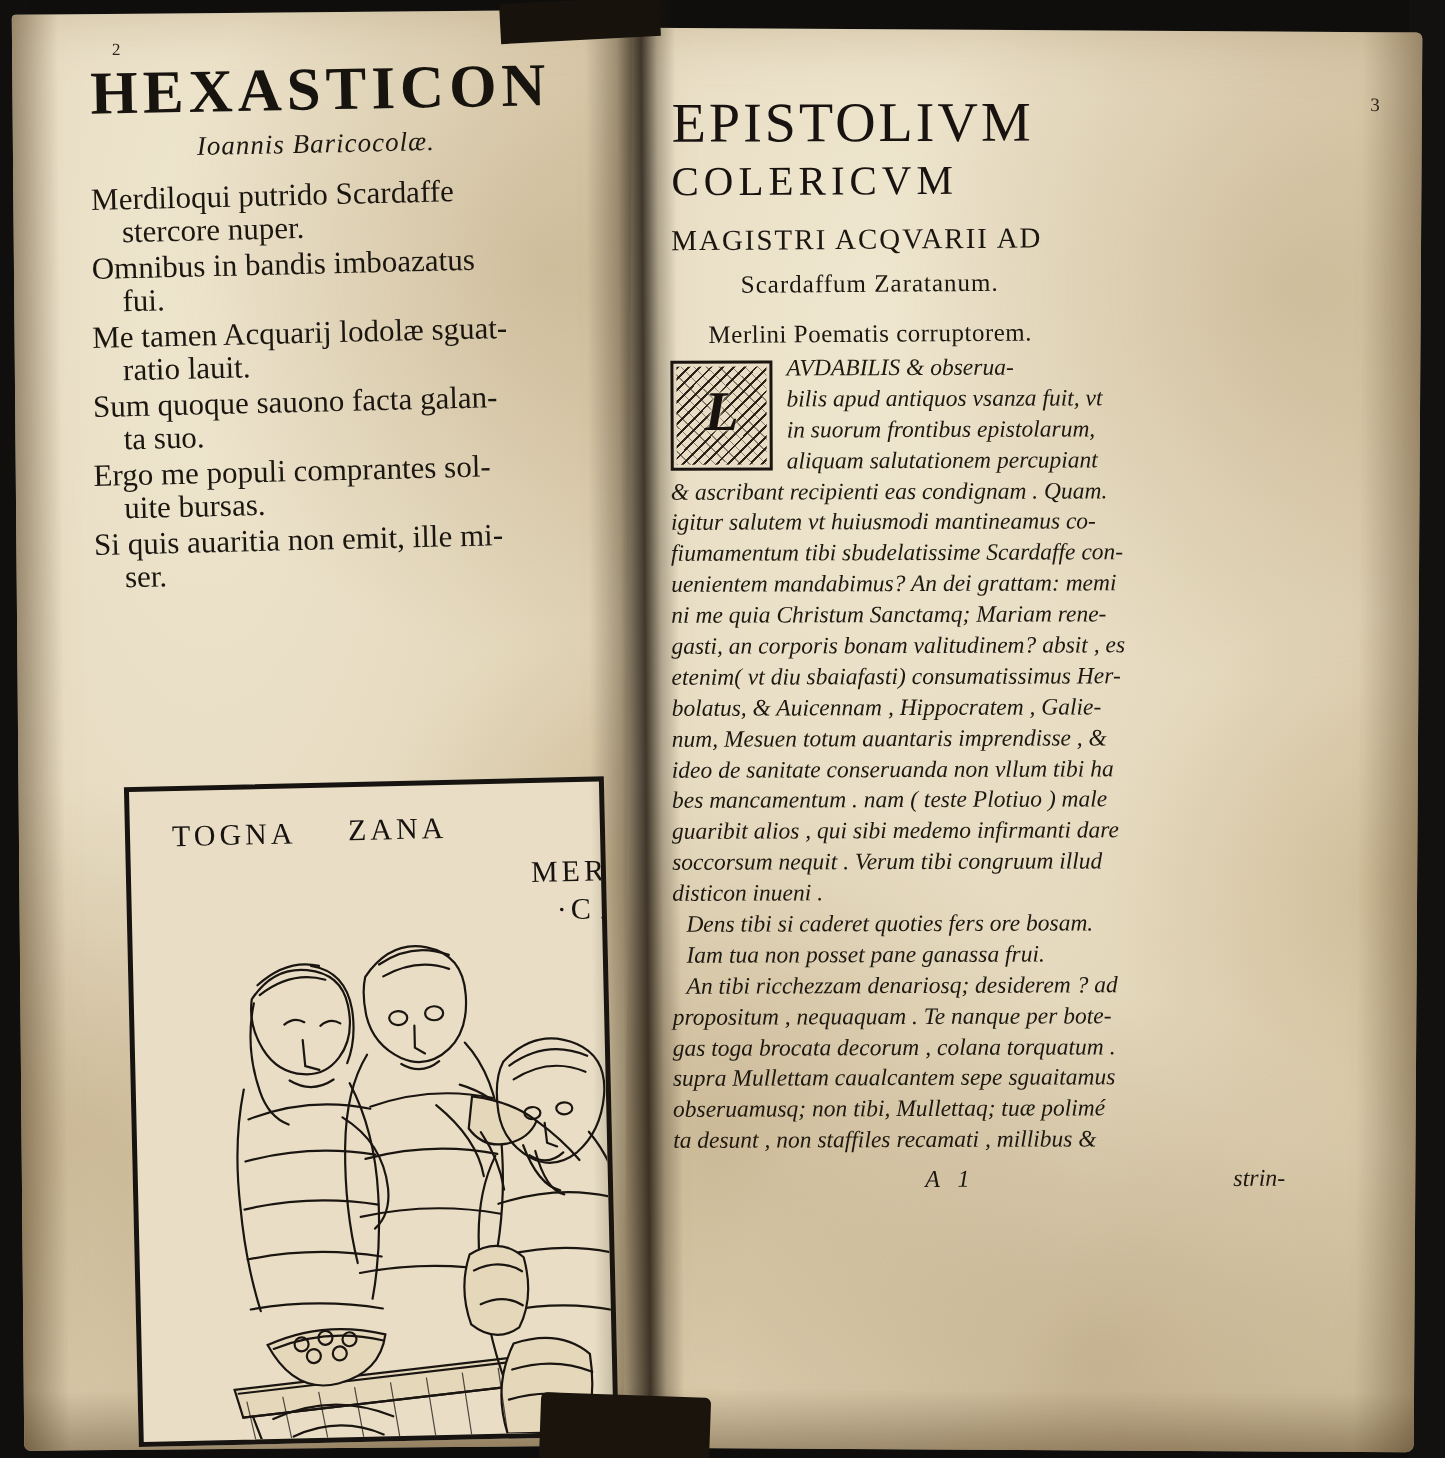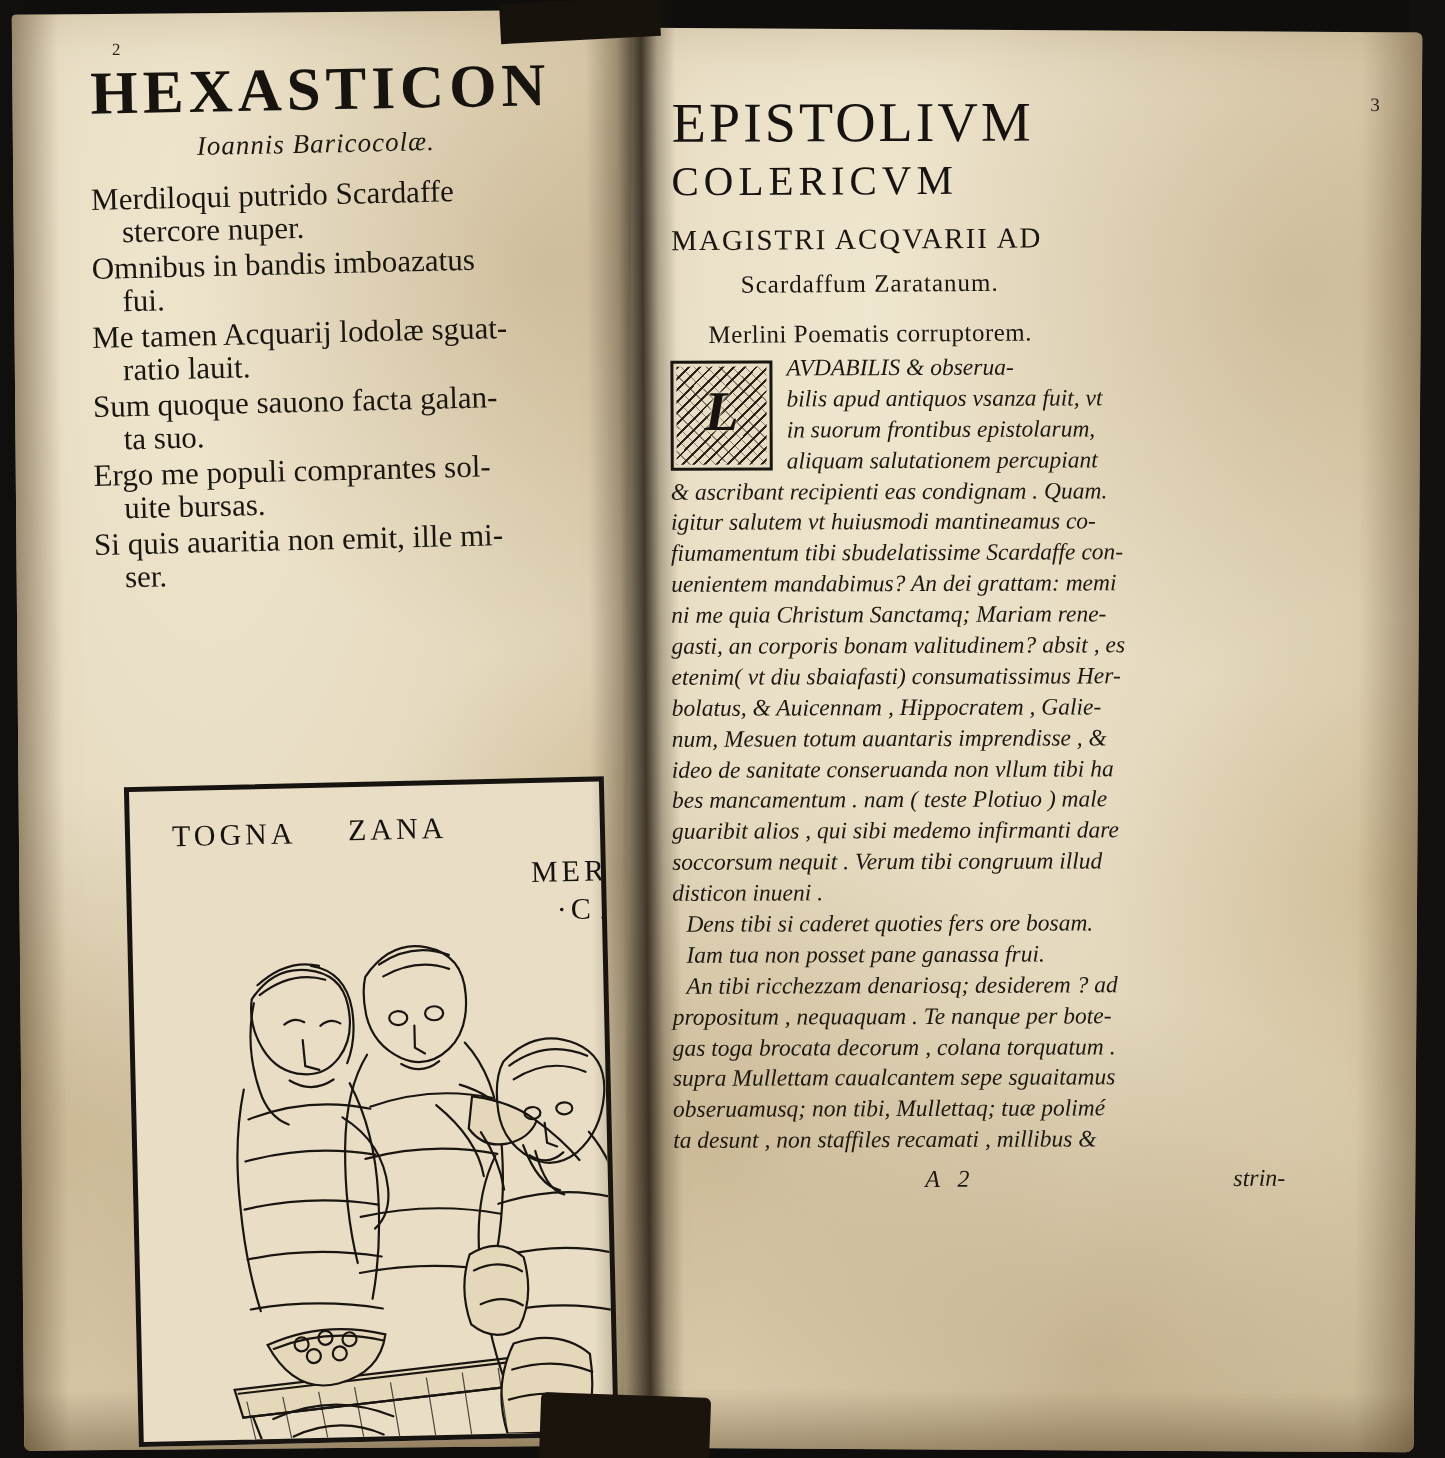--- a/index.html
+++ b/index.html
@@ -487,21 +487,21 @@
           <span class="line ind">An tibi ricchezzam denariosq; desiderem ? ad</span>
           <span class="line">propositum , nequaquam . Te nanque per bote-</span>
           <span class="line">gas toga brocata decorum , colana torquatum .</span>
           <span class="line">supra Mullettam caualcantem sepe sguaitamus</span>
           <span class="line">obseruamusq; non tibi, Mullettaq; tuæ polimé</span>
           <span class="line">ta desunt , non staffiles recamati , millibus &amp;</span>
         </p>
       </div>
 
       <div class="signature-row">
-        <span class="sig-letter">A 2</span>
+        <span class="sig-letter">A 1</span>
         <span class="sig-catch">strin-</span>
       </div>
     </div>
   </div>
 
   <div id="gutter"></div>
   <div id="spine-top"></div>
   <div id="spine-bottom"></div>
 </div>
 

